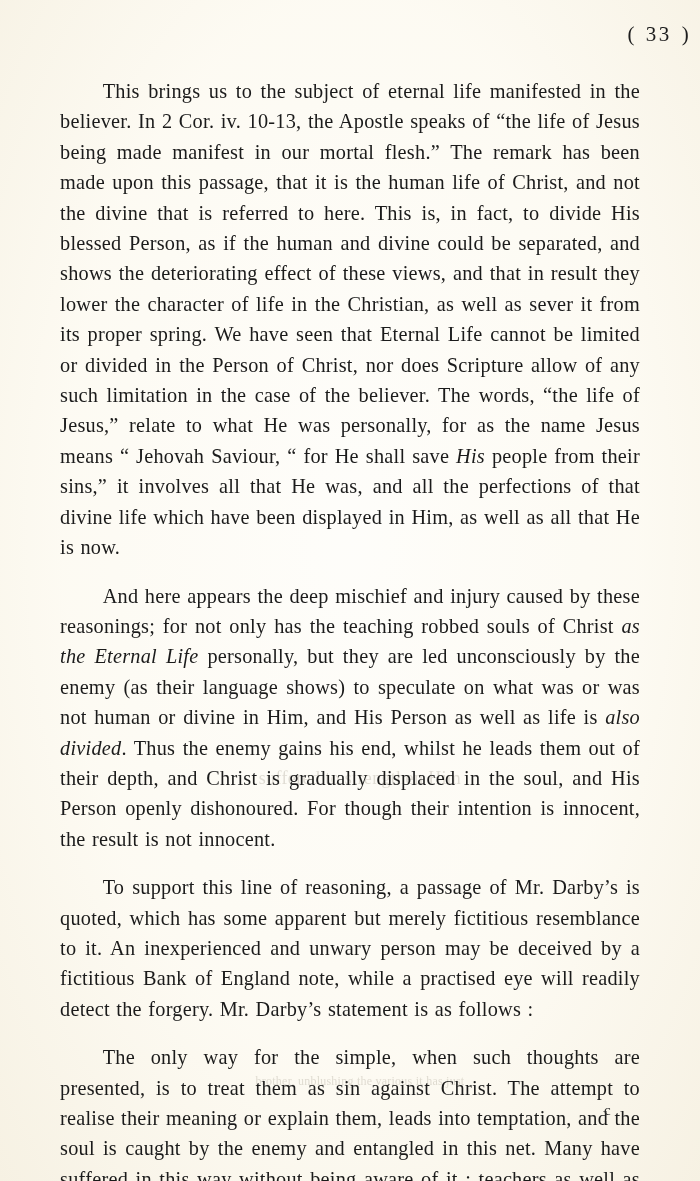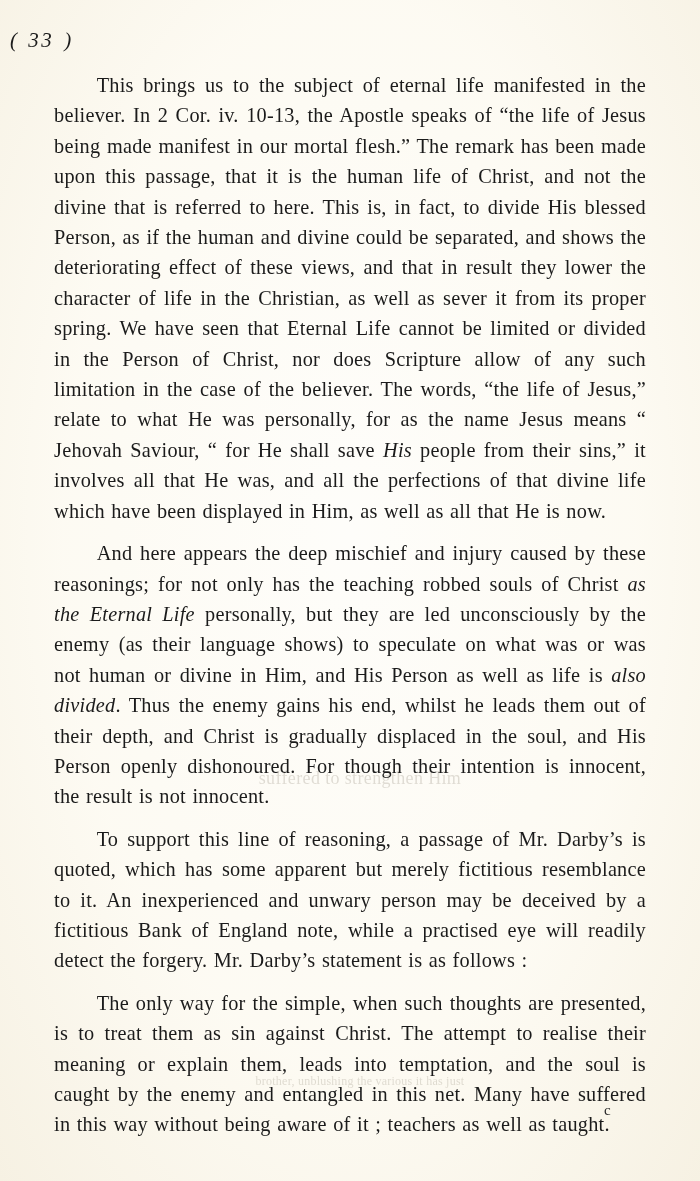--- a/index.html
+++ b/index.html
@@ -20,40 +20,39 @@
   .page::before {
     content: "";
     position: absolute;
     inset: 0;
     background:
       radial-gradient(ellipse at 50% 45%, rgba(255,255,255,0.55) 0%, rgba(253,248,235,0.15) 58%, rgba(238,229,206,0.45) 100%);
     pointer-events: none;
   }
   .page-number {
     position: absolute;
-    top: 28px;
+    top: 22px;
     left: 0;
     right: 0;
-    text-align: left;
+    text-align: right;
     font-size: 21px;
     letter-spacing: 0.06em;
     color: #1d1d1d;
-    font-style: italic;
   }
   .page-number .paren { padding: 0 10px; }
   .page-number .num { letter-spacing: 0.12em; }
 
   .body-text {
     position: absolute;
     top: 58px;
     left: 42px;
     width: 616px;
   }
   p {
-    margin: 12px;
+    margin: 18px;
     text-align: justify;
     text-justify: inter-word;
     font-size: 20.3px;
     line-height: 30.4px;
     letter-spacing: 0.012em;
     text-indent: 2.1em;
     word-spacing: 0.055em;
     color: #1b1b1b;
   }
   p + p { margin-top: 0; }

